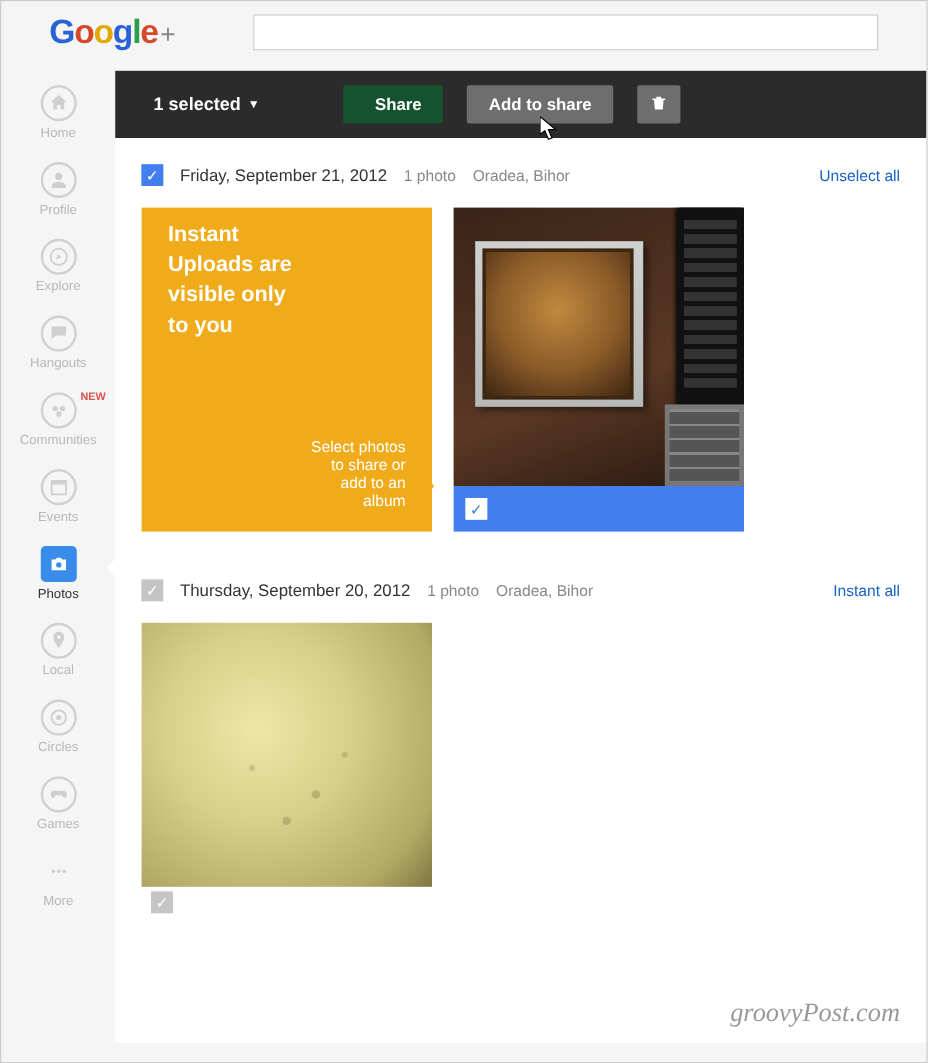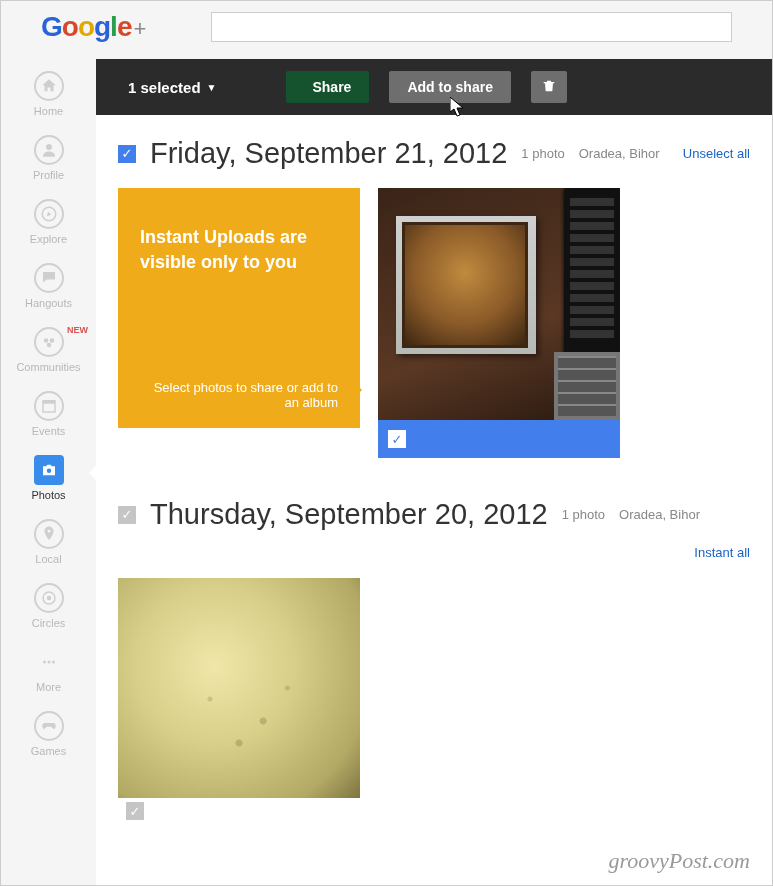--- a/index.html
+++ b/index.html
@@ -29,27 +29,27 @@
   .btn { height: 32px; padding: 0 18px; border: none; border-radius: 2px; font-weight: bold; font-size: 14px; cursor: pointer; }
   .btn-green { background: #14532d; color: #fff; padding-left: 26px; }
   .btn-gray { background: #6e6e6e; color: #fff; position: relative; }
   .btn-trash { background: #6e6e6e; width: 36px; padding: 0; color: #fff; }
   .cursor { width: 14px; height: 20px; position: absolute; left: 50%; top: 26px; }
   .content { padding: 22px 22px; }
   .dayhdr { display: flex; align-items: center; gap: 14px; margin-bottom: 18px; flex-wrap: wrap; }
   .chk { width: 18px; height: 18px; border: 1px solid #aaa; display: inline-flex; align-items: center; justify-content: center; font-size: 13px; color: #fff; cursor: pointer; }
   .chk.on { background: #427fed; border-color: #427fed; }
   .chk.off { background: #c5c5c5; border-color: #c5c5c5; }
-  .daytitle { font-size: 29px; color: #333; font-weight: normal; }
+  .daytitle { font-size: 14px; color: #333; font-weight: normal; }
   .meta { color: #888; font-size: 13px; }
   .loc { color: #888; font-size: 13px; }
   .link { color: #1a63c6; font-size: 13px; cursor: pointer; margin-left: auto; }
   .row { display: flex; gap: 18px; margin-bottom: 40px; }
   .card { width: 242px; font-size: 15px; position: relative; }
-  .infocard { background: #f0ab1a; color: #fff; padding: 37px 22px 18px; height: 240px; display: flex; flex-direction: column; }
+  .infocard { background: #f0ab1a; color: #fff; padding: 10px 22px 18px; height: 270px; display: flex; flex-direction: row; }
   .infocard .title { font-weight: bold; font-size: 18px; line-height: 1.4; }
   .infocard .sub { font-size: 13px; text-align: right; margin-top: auto; }
   .infocard::after { content: ""; position: absolute; bottom: 28px; right: -12px; border: 10px solid transparent; border-left-color: #f0ab1a; }
   .photo { width: 242px; }
   .thumb { width: 242px; height: 232px; background: #333; position: relative; overflow: hidden; }
   
   .p1 { background: linear-gradient(160deg, #3a2418 0%, #5a3824 60%, #27170f 100%); }
   .cd { position: absolute; left: 18px; top: 28px; width: 140px; height: 138px; background: linear-gradient(#cfd1d0, #b7b9b7); box-shadow: 3px 3px 6px rgba(0,0,0,.5); }
   .cdart { position: absolute; left: 24px; top: 34px; width: 126px; height: 126px; background: radial-gradient(circle at 50% 40%, #c08a3e 0%, #8a5a28 55%, #3d2612 100%); border: 3px solid #3d2612; }
   .remote { position: absolute; right: 0; top: 0; width: 56px; height: 200px; background: #111; border-radius: 3px; box-shadow: 0 0 4px #000; }
@@ -151,36 +151,36 @@
       <div class="navitem">
         <span class="icon">
             <svg viewBox="0 0 24 24">
               <circle cx="12" cy="12" r="8" fill="none" stroke="currentColor" stroke-width="2"></circle>
               <circle cx="12" cy="12" r="3"></circle>
             </svg>
           </span>
         <span>Circles</span>
       </div>
       <div class="navitem">
+        <span class="icon">
+            <svg viewBox="0 0 24 24">
+              <path d="M6 8h12c2 0 3 2 3 4s-1 4-3 4l-3-3h-6l-3 3c-2 0-3-2-3-4s1-4 3-4z"></path>
+            </svg>
+          </span>
+        <span>Games</span>
+      </div>
+      <div class="navitem">
         <span class="icon" style="border:none">
             <svg viewBox="0 0 24 24">
               <circle cx="6" cy="12" r="2"></circle>
               <circle cx="12" cy="12" r="2"></circle>
               <circle cx="18" cy="12" r="2"></circle>
             </svg>
           </span>
         <span>More</span>
-      </div>
-      <div class="navitem">
-        <span class="icon">
-            <svg viewBox="0 0 24 24">
-              <path d="M6 8h12c2 0 3 2 3 4s-1 4-3 4l-3-3h-6l-3 3c-2 0-3-2-3-4s1-4 3-4z"></path>
-            </svg>
-          </span>
-        <span>Games</span>
       </div>
     </div>
 
     <div class="main">
       <div class="actionbar">
         <div class="selcount">
           <span>1 selected</span>
           <span class="arrow">▼</span>
         </div>
         <div class="spacer"></div>

